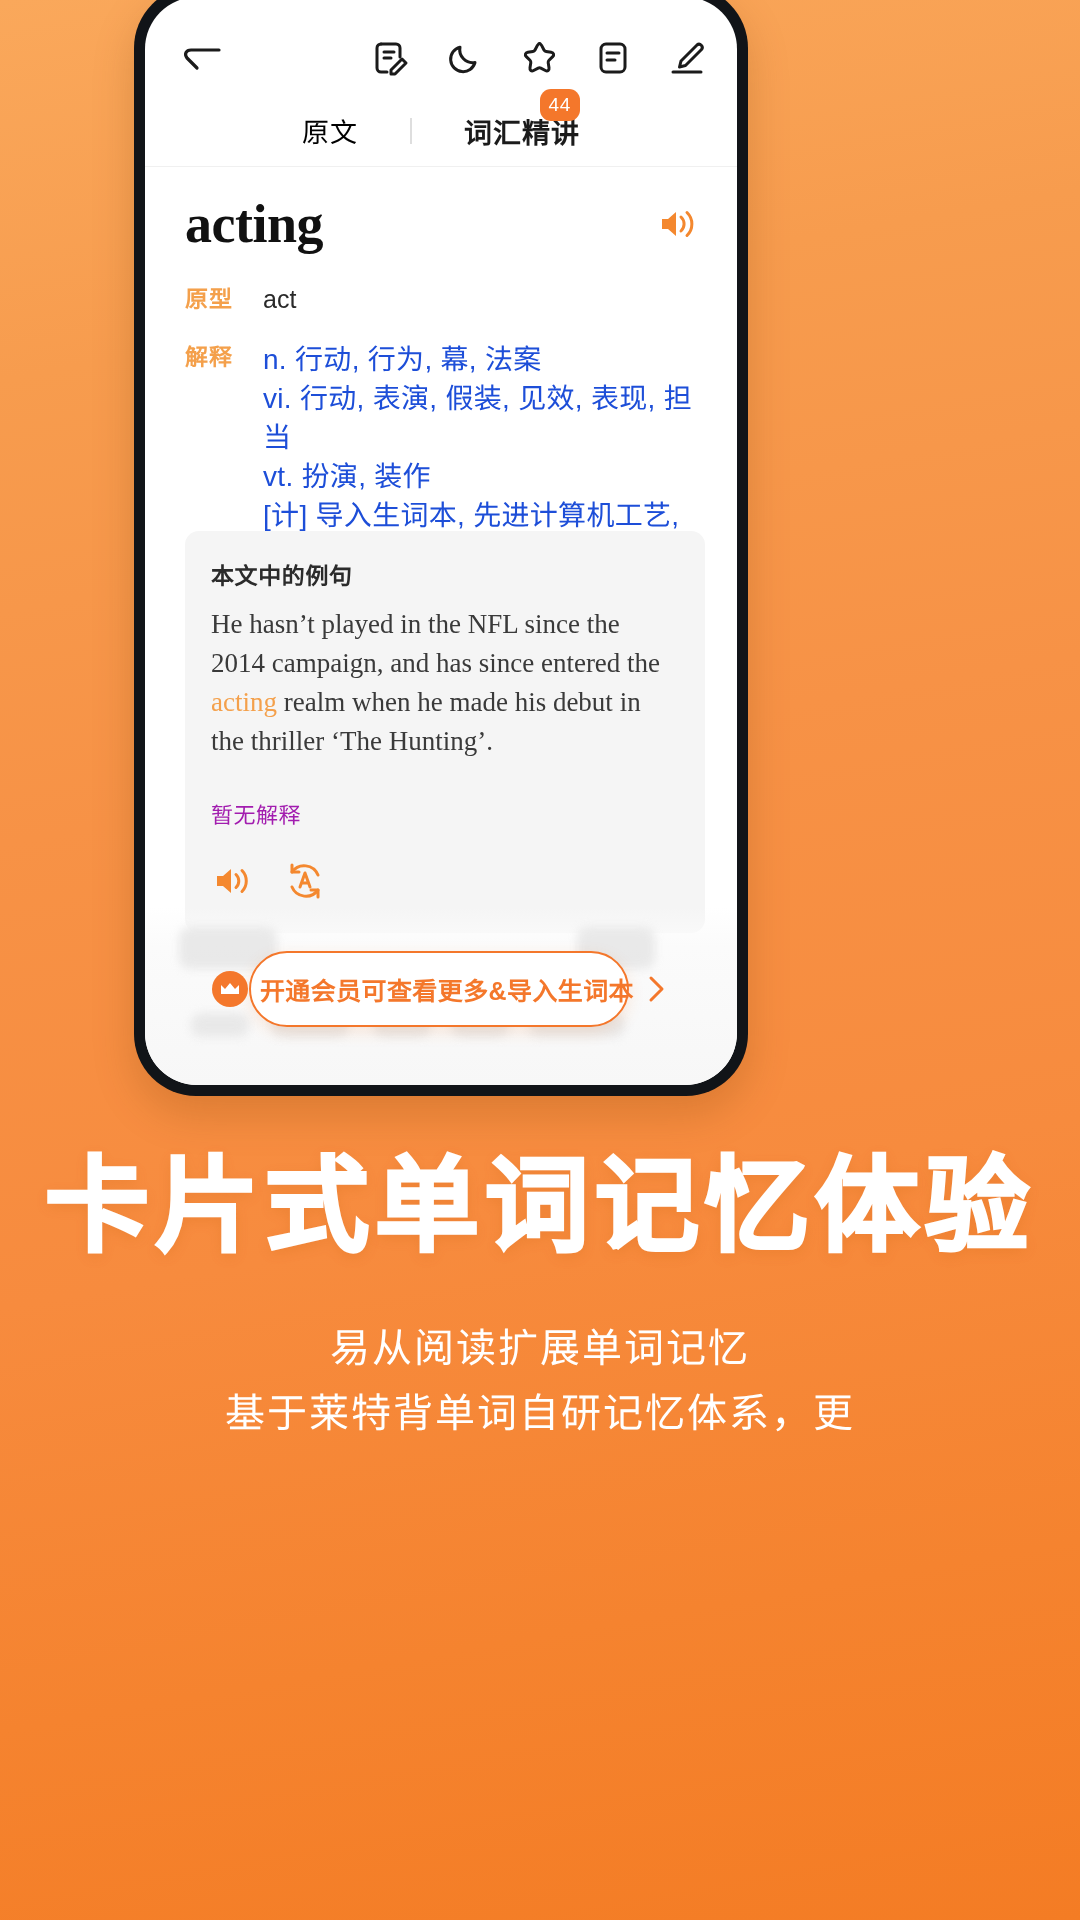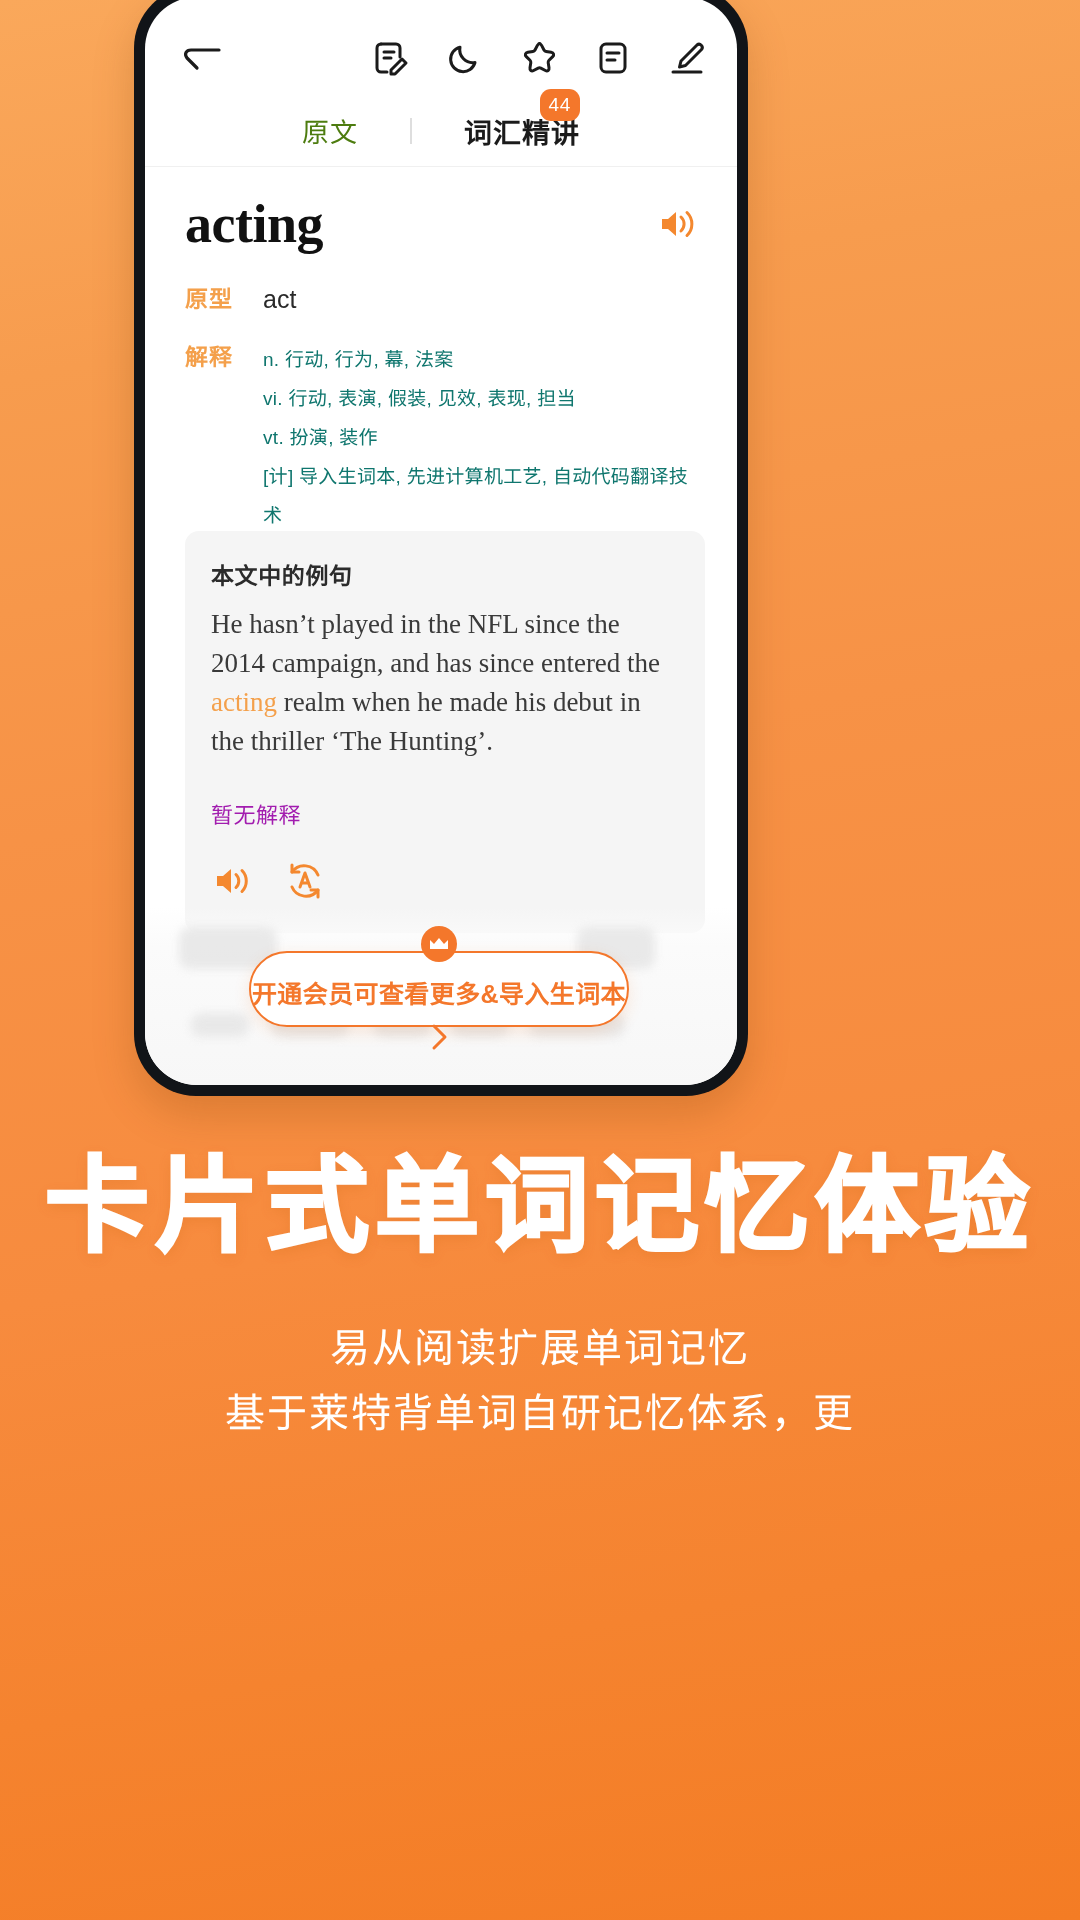--- a/index.html
+++ b/index.html
@@ -48,21 +48,21 @@
   .tabs {
     position:absolute; top:98px; left:0; right:0;
     height:72px;
     display:flex; align-items:center; justify-content:center;
     gap:0;
     border-bottom:1px solid #f0f0f0;
     background:#fff;
   }
   .tab {
     font-size:27px;
-    color:#4d7c0f;
+    color:#000000;
     letter-spacing:1px;
     padding:0 52px;
     position:relative;
     white-space:nowrap;
   }
   .tab.active { color:#1b1b1b; font-weight:bold; font-size:28px; }
   .tab-sep { width:2px; height:26px; background:#dedede; }
   .badge {
     position:absolute;
     top:-22px; left:58%;
@@ -97,22 +97,22 @@
     flex:0 0 auto;
     width:78px;
     color:#F4A04B;
     font-size:23px;
     font-weight:bold;
     line-height:34px;
     letter-spacing:1px;
   }
   .def-body { flex:1; }
   .def-line {
-    font-size:19px;
-    color:#0f766e;
+    font-size:28px;
+    color:#1d4ed8;
     line-height:39px;
     letter-spacing:.3px;
   }
   .def-row.proto .def-body { font-size:25px; color:#2a2a2a; line-height:34px; }
 
   
   .ex-card {
     position:absolute; left:40px; right:32px; top:534px;
     background:#f5f5f5;
     border-radius:14px;
@@ -146,21 +146,20 @@
     position:absolute;
     left:104px; right:108px;
     bottom:58px;
     height:76px;
     background:#ffffff;
     border:2.5px solid #F4772B;
     border-radius:40px;
     display:flex; align-items:center; justify-content:center;
     gap:12px;
     box-shadow:0 5px 16px rgba(244,119,43,.15);
-    flex-direction:column;
   }
   .cta-crown {
     width:36px; height:36px; border-radius:50%;
     background:#F4772B;
     display:flex; align-items:center; justify-content:center;
     flex:0 0 auto;
   }
   .cta-text { font-size:25px; color:#F4772B; font-weight:bold; letter-spacing:.4px; white-space:nowrap; }
   .cta-arrow { display:flex; align-items:center; }
 

